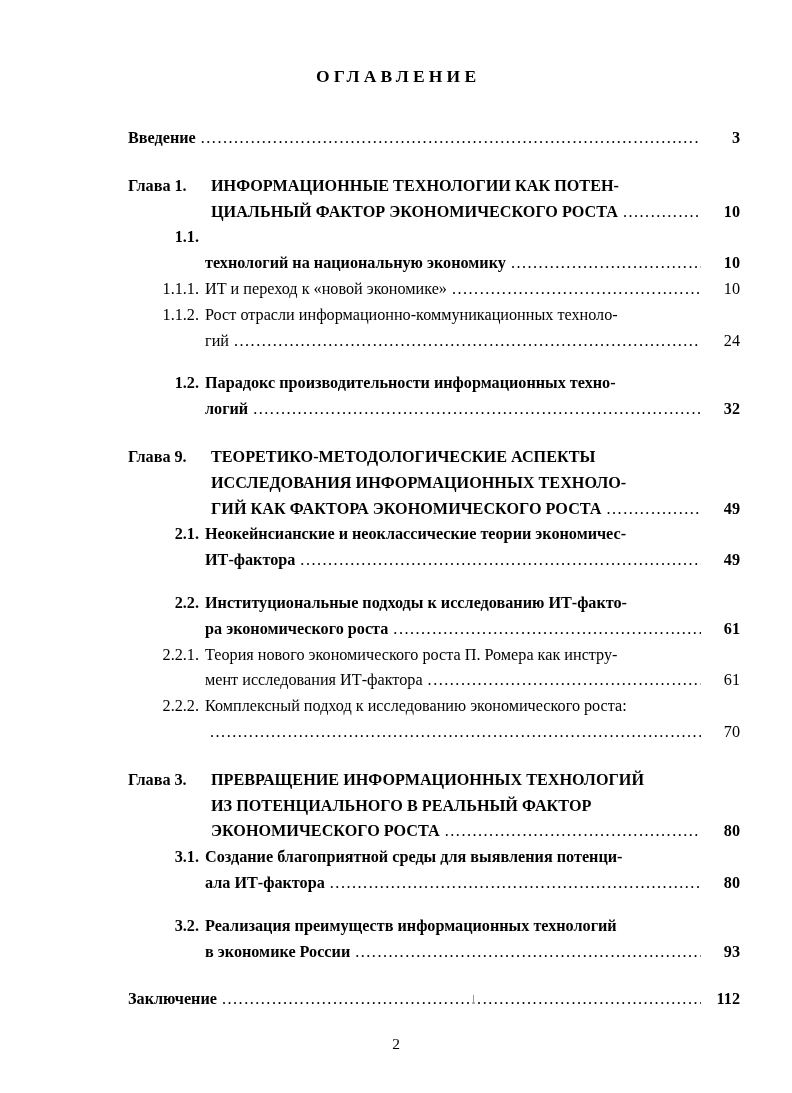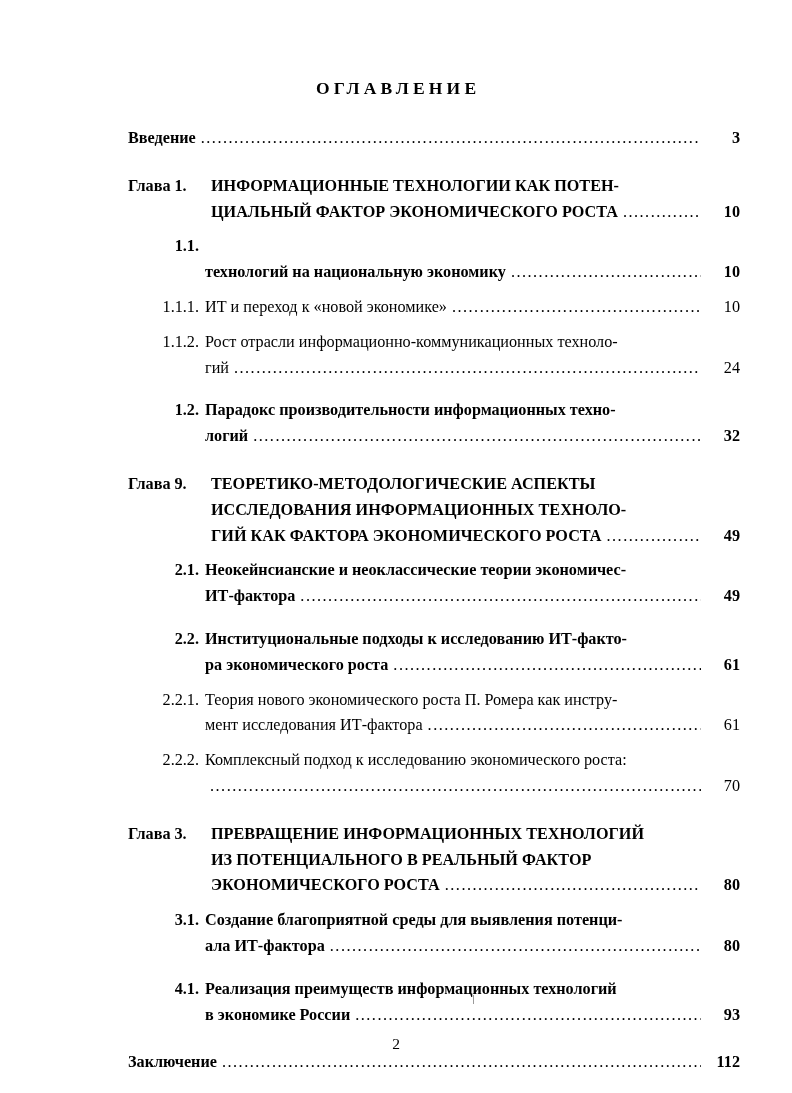--- a/index.html
+++ b/index.html
@@ -20,21 +20,21 @@
     position: absolute;
     inset: 0;
     background: #ffffff;
   }
 
   
   .toc-title {
     position: absolute;
     left: 0;
     right: 0;
-    top: 78px;
+    top: 66px;
     text-align: center;
     font-size: 17.5px;
     font-weight: bold;
     letter-spacing: 4.2px;
     text-indent: 4.2px;
   }
 
   
   .toc {
     position: absolute;
@@ -42,21 +42,21 @@
     top: 126px;
     width: 612px;   
   }
 
   .entry {
     position: relative;
     margin: 0;
   }
 
   
-  .gap-sm { margin-top: 9px; }
+  .gap-sm { }
   .gap-md { margin-top: 17px; }
   .gap-lg { margin-top: 22px; }
 
   
   .row {
     display: flex;
     align-items: center;
     line-height: 25.8px;
     font-size: 16.2px;
   }
@@ -358,21 +358,21 @@
             <div class="lastline">
               <span class="chunk">ала ИТ-фактора</span>
               <span class="dots">................................................................................................................................</span>
             </div>
           </div>
           <div class="pg b">80</div>
         </div>
       </div>
       <div class="entry gap-md">
         <div class="row">
-          <div class="lab lab-num b">4.1.</div>
+          <div class="lab lab-num b">3.2.</div>
           <div class="txt b"><span class="block-line">Реализация преимуществ информационных технологий</span></div>
           <div class="pg b"></div>
         </div>
         <div class="row">
           <div class="lab lab-num b"></div>
           <div class="txt b">
             <div class="lastline">
               <span class="chunk">в экономике России</span>
               <span class="dots">................................................................................................................................</span>
             </div>

